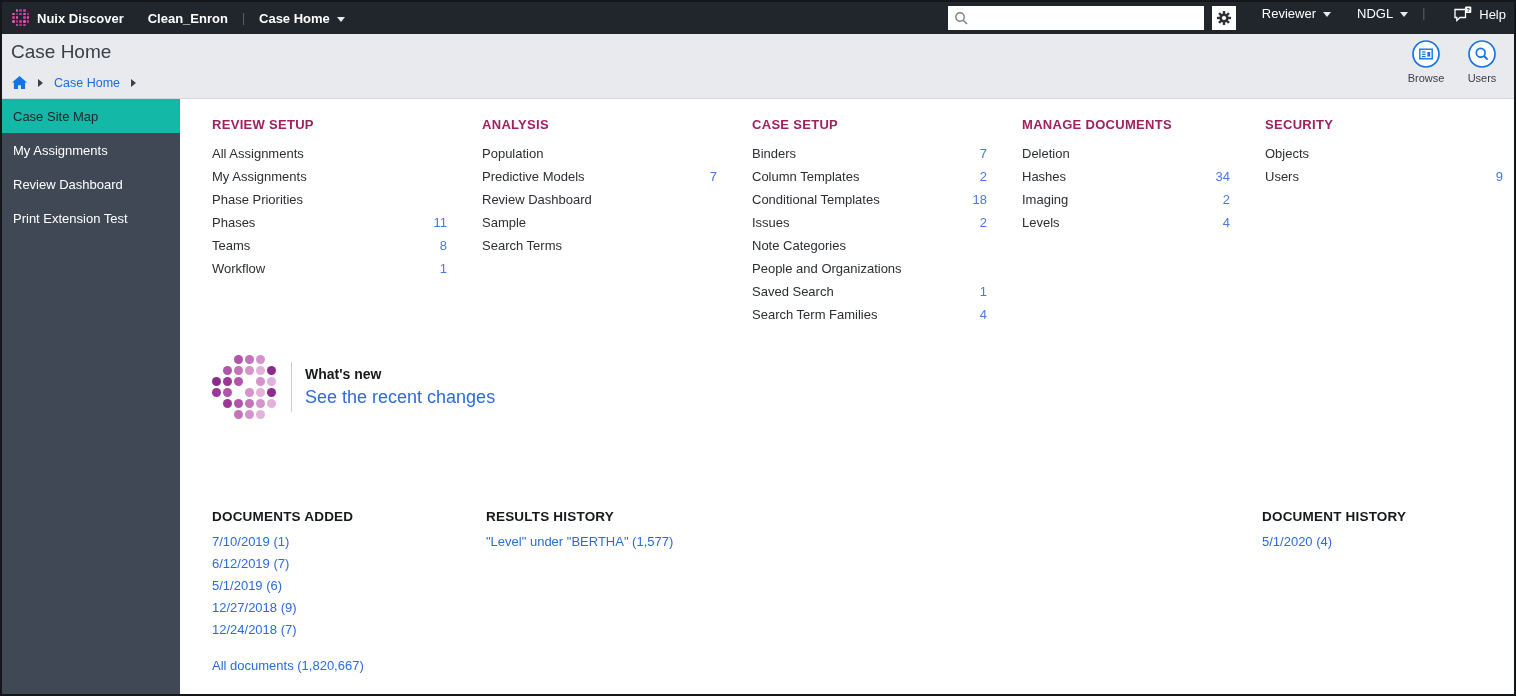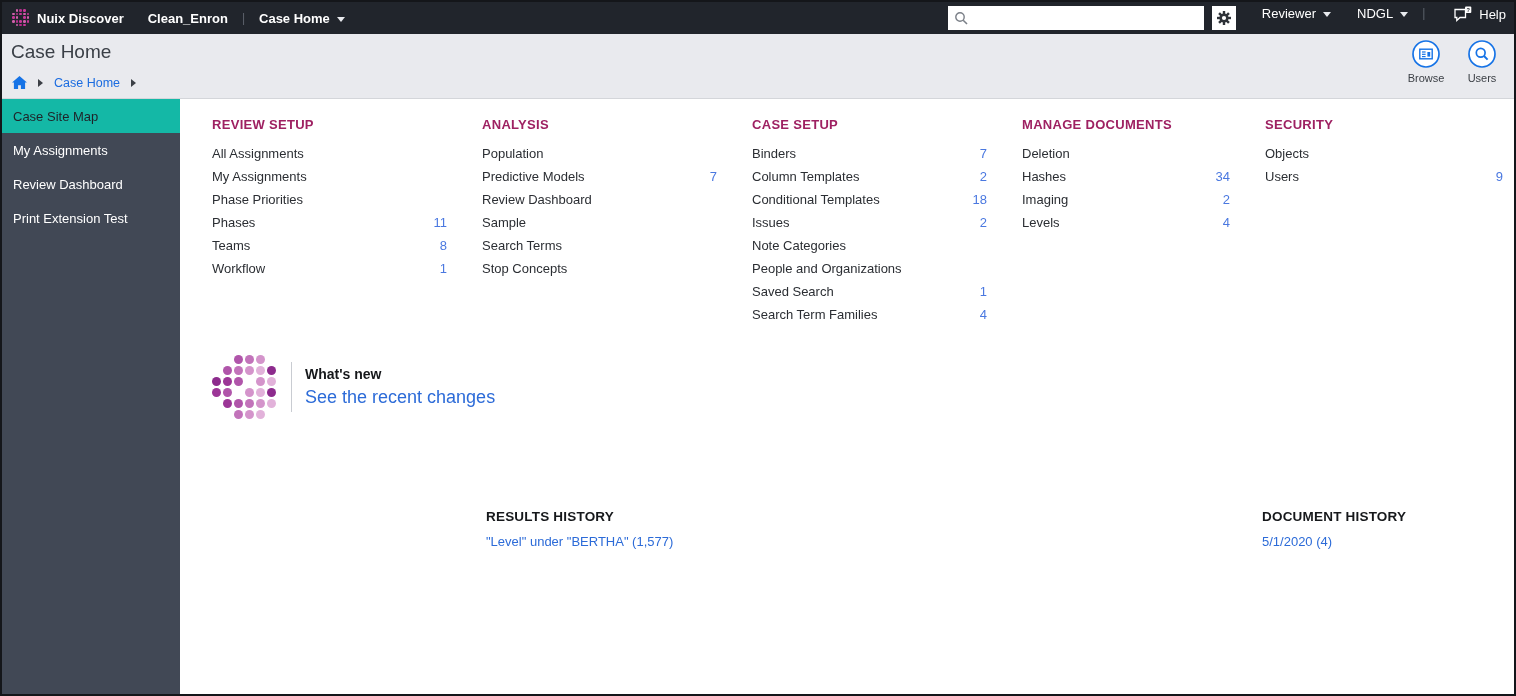--- a/index.html
+++ b/index.html
@@ -244,24 +244,20 @@
             <div class="sm-item">
               <span class="sm-label">Review Dashboard</span>
               <span class="sm-count"></span>
             </div>
             <div class="sm-item">
               <span class="sm-label">Sample</span>
               <span class="sm-count"></span>
             </div>
             <div class="sm-item">
               <span class="sm-label">Search Terms</span>
-              <span class="sm-count"></span>
-            </div>
-            <div class="sm-item">
-              <span class="sm-label">Stop Concepts</span>
               <span class="sm-count"></span>
             </div>
           </div>
           <div class="sm-col" style="width: 235px;">
             <h3>CASE SETUP</h3>
             <div class="sm-item">
               <span class="sm-label">Binders</span>
               <span class="sm-count">7</span>
             </div>
             <div class="sm-item">
@@ -355,20 +351,31 @@
             <span class="dot" style="left: 44px; top: 55px; width: 9px; height: 9px; background: rgb(226, 178, 218);"></span>
           </div>
         <div class="wn-divider"></div>
         <div>
           <div class="wn-title">What's new</div>
           <a class="wn-link">See the recent changes</a>
         </div>
       </div>
 
       <div class="bottom-row" id="bottom-row">
+          <div class="b-col" style="left: 0px;">
+            <h3>DOCUMENTS ADDED</h3>
+            <div class="b-links">
+              <a class="b-link">7/10/2019 (1)</a>
+              <a class="b-link">6/12/2019 (7)</a>
+              <a class="b-link">5/1/2019 (6)</a>
+              <a class="b-link">12/27/2018 (9)</a>
+              <a class="b-link">12/24/2018 (7)</a>
+            </div>
+            <a class="b-link b-footer">All documents (1,820,667)</a>
+          </div>
           <div class="b-col" style="left: 274px;">
             <h3>RESULTS HISTORY</h3>
             <div class="b-links">
               <a class="b-link">"Level" under "BERTHA" (1,577)</a>
             </div>
           </div>
           <div class="b-col" style="left: 1050px;">
             <h3>DOCUMENT HISTORY</h3>
             <div class="b-links">
               <a class="b-link">5/1/2020 (4)</a>

